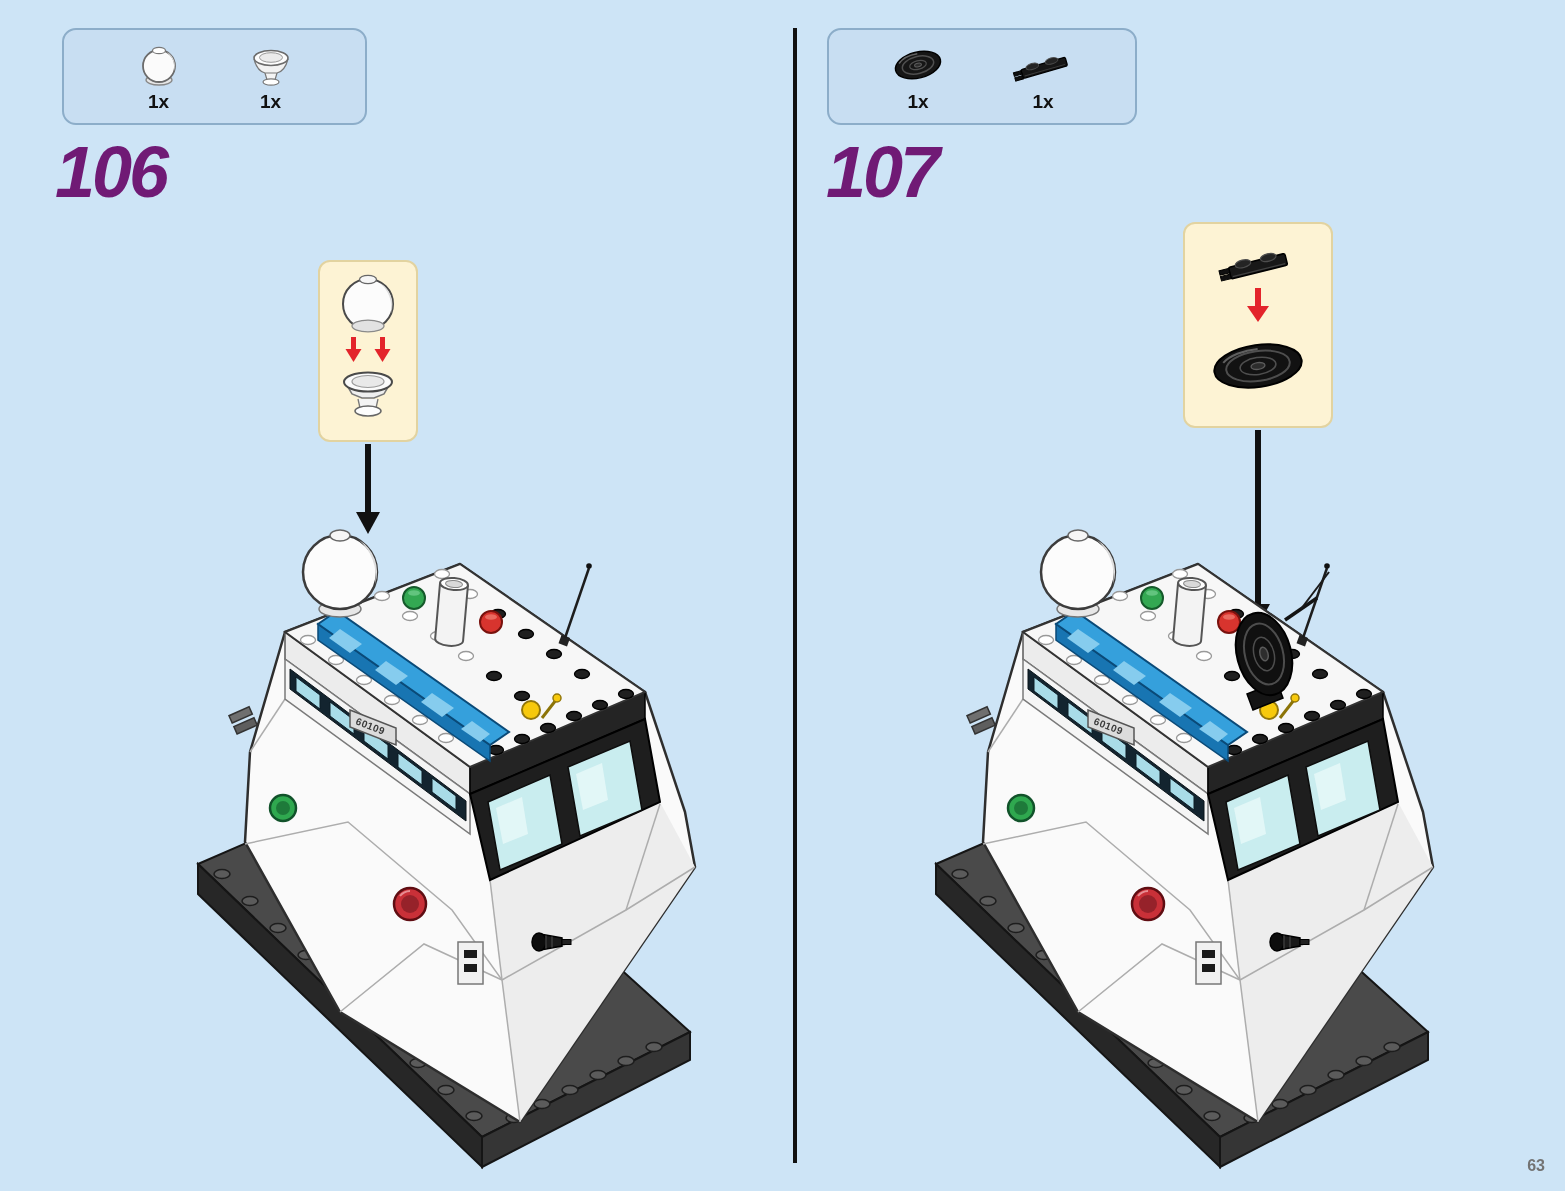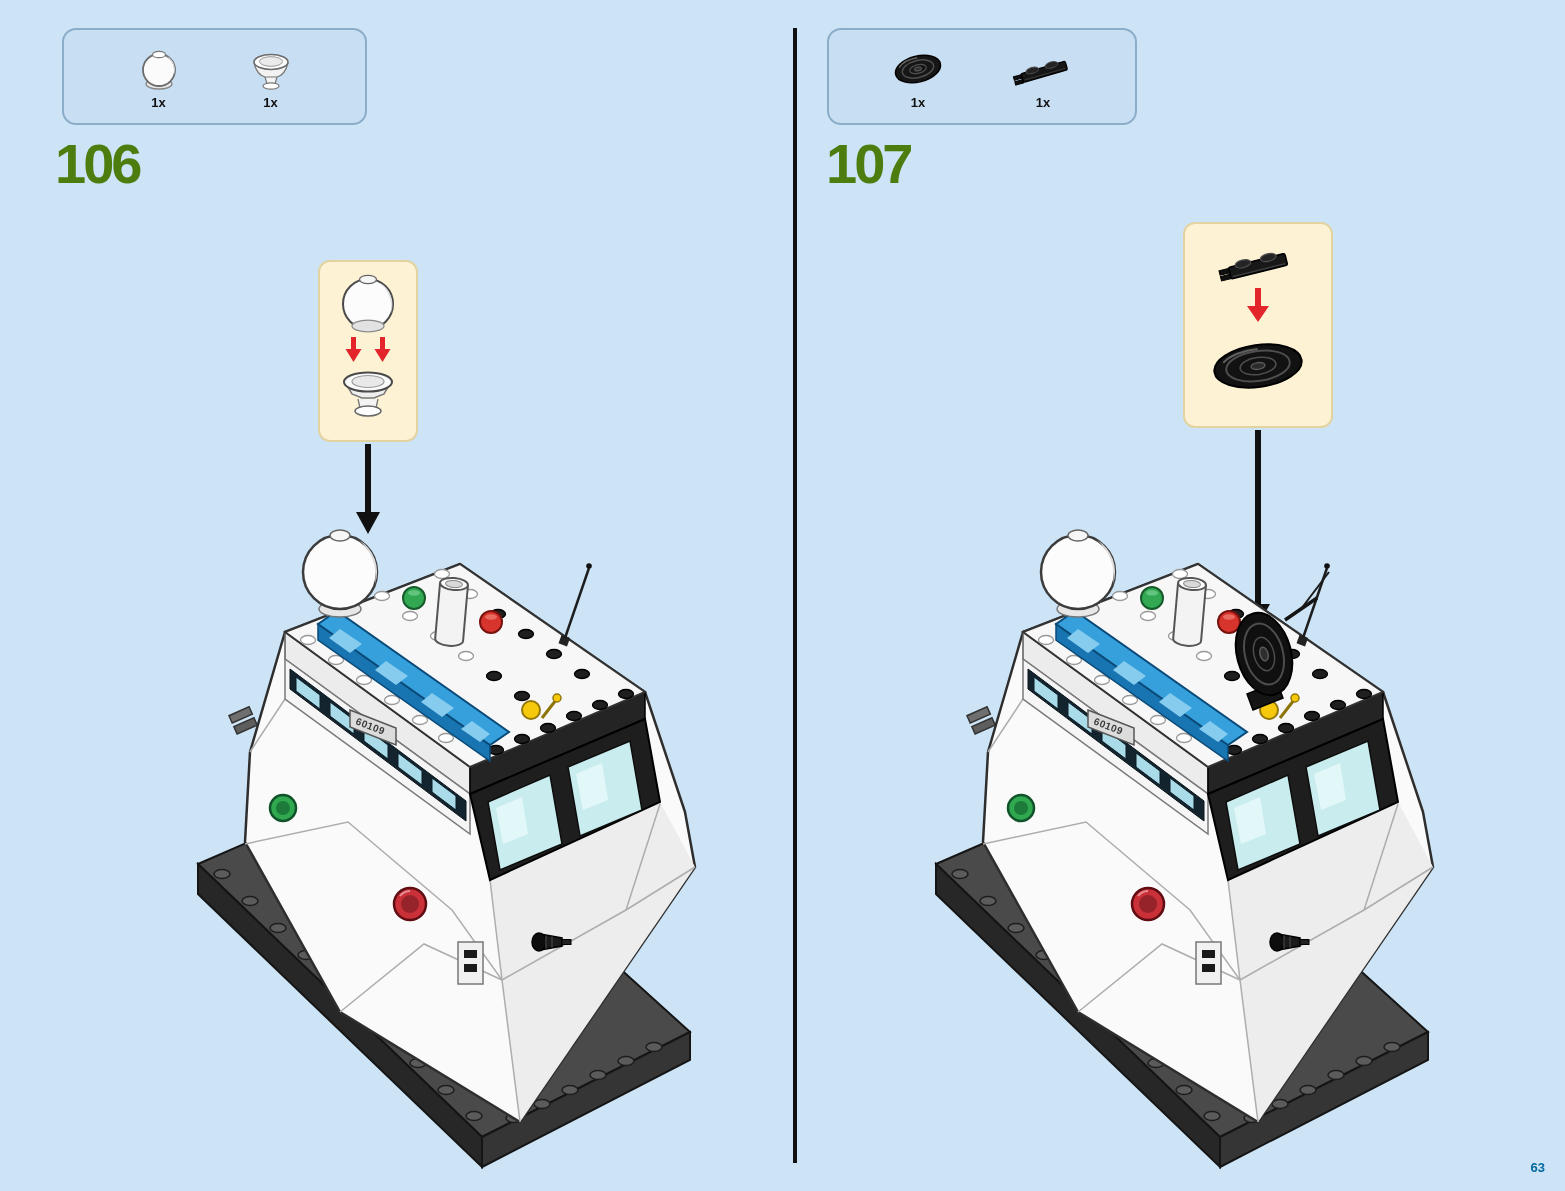--- a/index.html
+++ b/index.html
@@ -1,28 +1,28 @@
 <!DOCTYPE html>
 <html><head>
 <meta charset="utf-8">
 <style>
   html,body{margin:0;padding:0;}
   body{font-family:"Liberation Sans", sans-serif;}
   .page{position:relative;width:1565px;height:1191px;background:#cde4f6;overflow:hidden;}
   .parts-box{position:absolute;background:#c8def2;border:2px solid #8cadc9;border-radius:14px;
     display:flex;align-items:center;justify-content:center;gap:58px;box-sizing:border-box;}
   .part-item{display:flex;flex-direction:column;align-items:center;}
-  .part-count{font-weight:bold;font-size:13px;color:#111;margin-top:1px;}
-  .step-number{position:absolute;font-size:56px;font-weight:bold;color:#4d7c0f;
-    letter-spacing:-3px;line-height:1;}
+  .part-count{font-weight:bold;font-size:19px;color:#111;margin-top:1px;}
+  .step-number{position:absolute;font-size:72px;font-weight:bold;color:#701a75;
+    letter-spacing:-3px;line-height:1;font-style:italic;}
   .inset{position:absolute;background:#fdf3d4;border:2px solid #e2d3a0;border-radius:12px;box-sizing:border-box;}
   .inset svg{display:block;}
   .model,.arrow-down{position:absolute;}
   .divider{position:absolute;left:793px;top:28px;width:4px;height:1135px;background:#111;}
-  .page-number{position:absolute;right:20px;bottom:16px;font-size:13px;font-weight:bold;color:#0369a1;}
+  .page-number{position:absolute;right:20px;bottom:16px;font-size:16px;font-weight:bold;color:#737373;}
 </style>
 </head>
 <body>
 
 <div class="page">
 
   <svg width="0" height="0" style="position:absolute" aria-hidden="true">
     <symbol id="boat" viewBox="0 0 520 660">
       <g>
         <polygon points="8,352 215,262 500,520 292,625" fill="#4a4a4a" stroke="#151515" stroke-width="2"></polygon>

